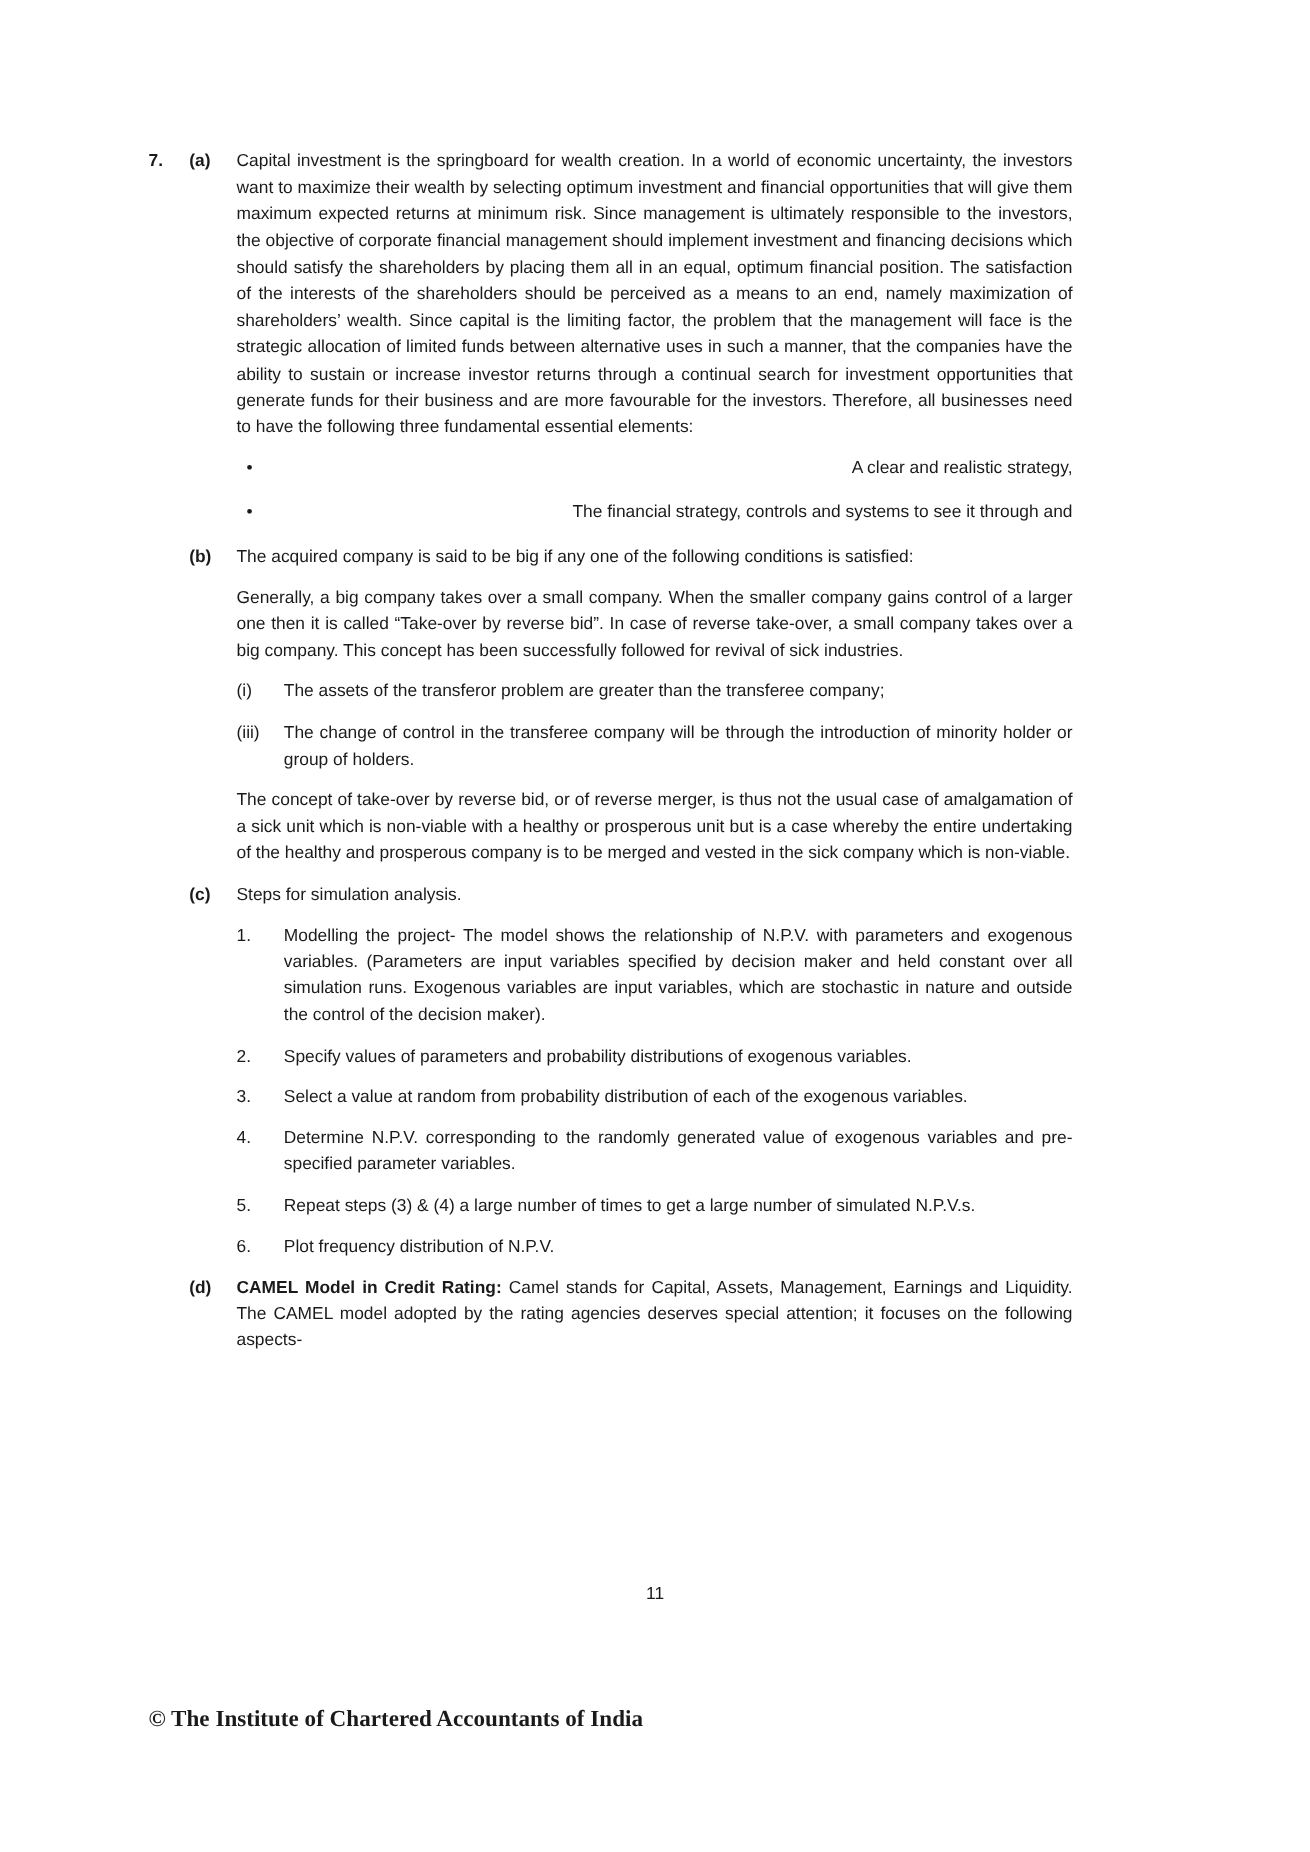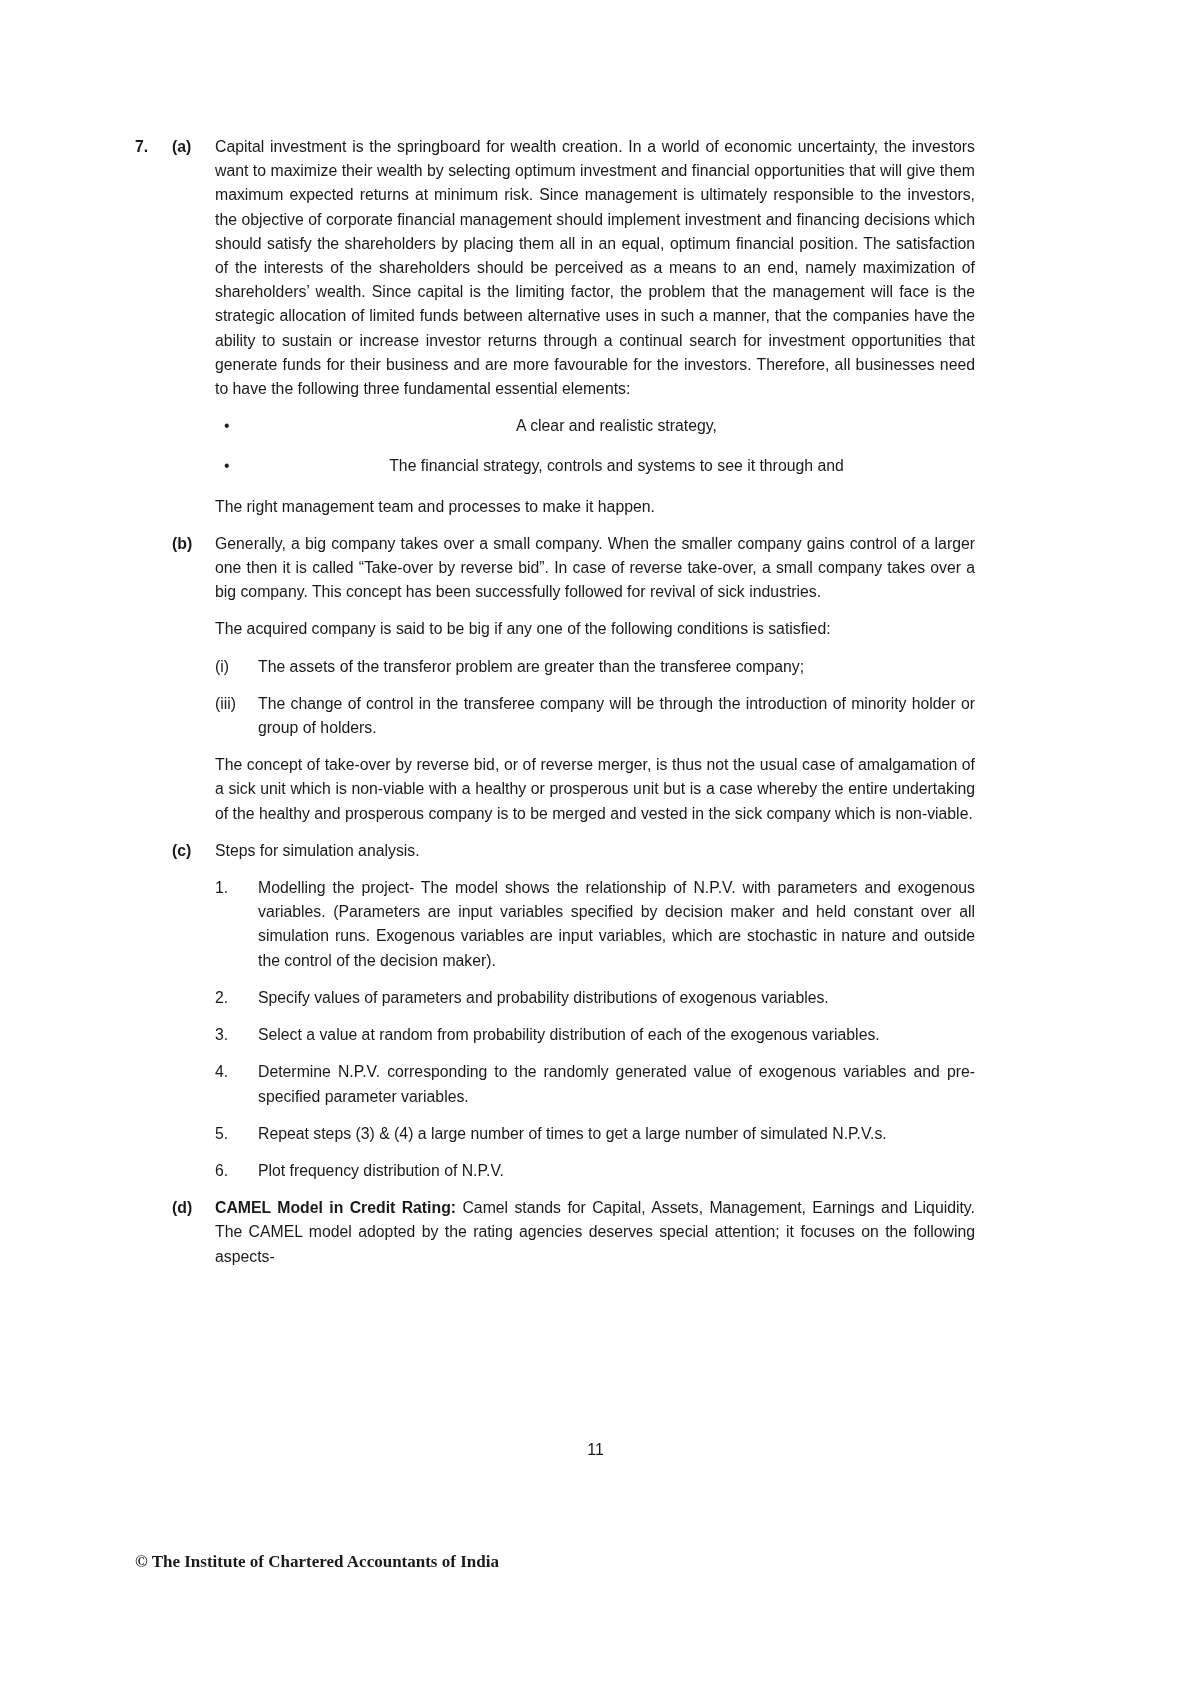--- a/index.html
+++ b/index.html
@@ -29,71 +29,70 @@
   .para {
     text-align: justify;
     margin-bottom: 13px;
   }
   .bullet-row {
     display: grid;
     grid-template-columns: 43px 1fr;
     margin-bottom: 16px;
   }
   .bullet-marker { padding-left: 9px; }
-  .bullet-text { text-align: center; }
+  .bullet-text { text-align: right; }
   .sub-row {
     display: grid;
     grid-template-columns: 43px 1fr;
     margin-bottom: 13px;
   }
   .sub-text { text-align: justify; min-width: 0; }
   .page-number {
     position: absolute;
     top: 1438px;
     left: 0;
     width: 1191px;
     text-align: center;
   }
   .footer {
     position: absolute;
     top: 1550px;
     left: 135px;
     font-family: "Liberation Serif", serif;
     font-weight: bold;
-    font-size: 17px;
+    font-size: 21px;
   }
 </style>
 </head>
 <body>
 
 <div class="page">
 
   <section class="part">
     <div class="col-q bold">7.</div>
     <div class="col-label bold">(a)</div>
     <div class="col-body">
       <p class="para">Capital investment is the springboard for wealth creation. In a world of economic uncertainty, the investors want to maximize their wealth by selecting optimum investment and financial opportunities that will give them maximum expected returns at minimum risk. Since management is ultimately responsible to the investors, the objective of corporate financial management should implement investment and financing decisions which should satisfy the shareholders by placing them all in an equal, optimum financial position. The satisfaction of the interests of the shareholders should be perceived as a means to an end, namely maximization of shareholders’ wealth. Since capital is the limiting factor, the problem that the management will face is the strategic allocation of limited funds between alternative uses in such a manner, that the companies have the ability to sustain or increase investor returns through a continual search for investment opportunities that generate funds for their business and are more favourable for the investors. Therefore, all businesses need to have the following three fundamental essential elements:</p>
       <div class="bullet-row">
         <span class="bullet-marker">•</span>
         <span class="bullet-text">A clear and realistic strategy,</span>
       </div>
       <div class="bullet-row">
         <span class="bullet-marker">•</span>
         <span class="bullet-text">The financial strategy, controls and systems to see it through and</span>
       </div>
-      <p class="para">The right management team and processes to make it happen.</p>
     </div>
   </section>
 
   <section class="part">
     <div class="col-q"></div>
     <div class="col-label bold">(b)</div>
     <div class="col-body">
+      <p class="para">The acquired company is said to be big if any one of the following conditions is satisfied:</p>
       <p class="para">Generally, a big company takes over a small company. When the smaller company gains control of a larger one then it is called “Take-over by reverse bid”.  In case of reverse take-over, a small company takes over a big company. This concept has been successfully followed for revival of sick industries.</p>
-      <p class="para">The acquired company is said to be big if any one of the following conditions is satisfied:</p>
       <div class="sub-row">
         <span class="sub-label">(i)</span>
         <span class="sub-text">The assets of the transferor problem are greater than the transferee company;</span>
       </div>
       <div class="sub-row">
         <span class="sub-label">(iii)</span>
         <span class="sub-text">The change of control in the transferee company will be through the introduction of minority holder or group of holders.</span>
       </div>
       <p class="para">The concept of take-over by reverse bid, or of reverse merger, is thus not the usual case of amalgamation of a sick unit which is non-viable with a healthy or prosperous unit but is a case whereby the entire undertaking of the healthy and prosperous company is to be merged and vested in the sick company which is non-viable.</p>
     </div>

